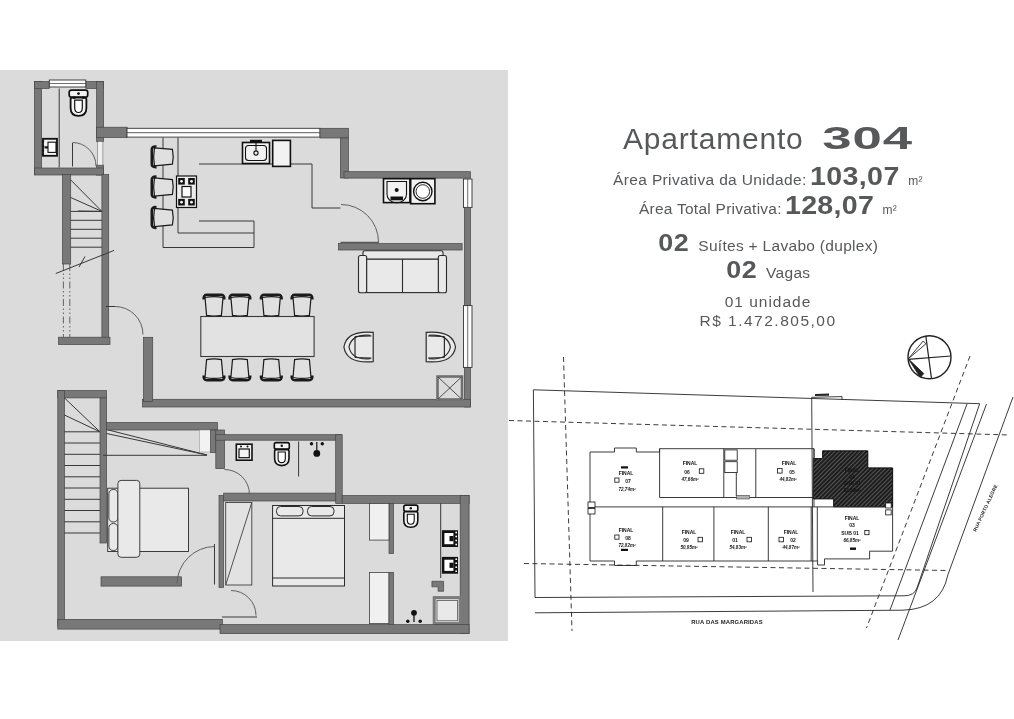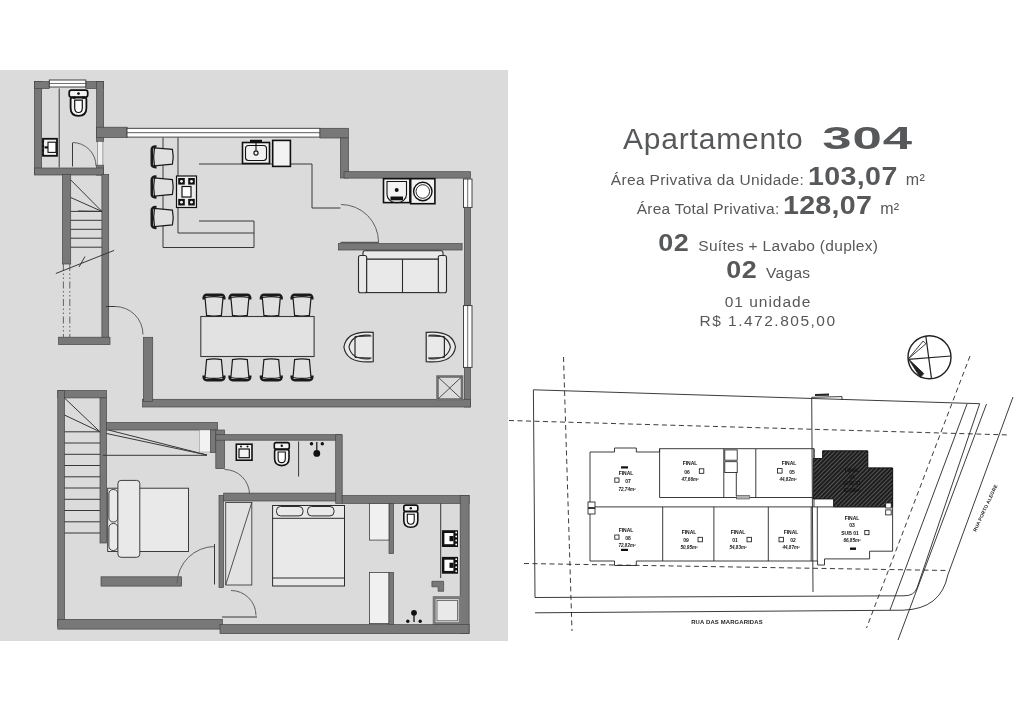--- a/index.html
+++ b/index.html
@@ -4,21 +4,21 @@
 <style>
 html,body{margin:0;padding:0;width:1014px;height:719px;background:#fff;overflow:hidden;
 font-family:"Liberation Sans", sans-serif;}
 #stage{position:relative;width:1014px;height:719px;}
 #plansvg{position:absolute;left:0;top:0;}
 .t{position:absolute;left:516px;width:504px;text-align:center;color:#57585a;white-space:nowrap;}
 .big{letter-spacing:.8px;}
 .bignum{display:inline-block;font-weight:bold;transform:scaleX(1.7);transform-origin:50% 70%;margin:0 19px;letter-spacing:.5px;}
 .num{display:inline-block;font-weight:bold;font-size:26px;transform:scaleX(1.1);transform-origin:50% 74%;margin:0 3px;}
 .n2{display:inline-block;font-weight:bold;font-size:24px;transform:scaleX(1.12);transform-origin:50% 74%;margin:0 2px;}
-.sup{font-size:16px;}
+.sup{font-size:12px;}
 </style>
 </head>
 <body>
 <div id="stage">
 
 <div style="position:absolute;left:0;top:70px;width:508px;height:571px;background:#dbdbdb;"></div>
 
 <svg id="plansvg" width="1014" height="719" viewBox="0 0 1014 719">
 <defs>
 <pattern id="hatch" width="3" height="3" patternTransform="rotate(45)" patternUnits="userSpaceOnUse">

